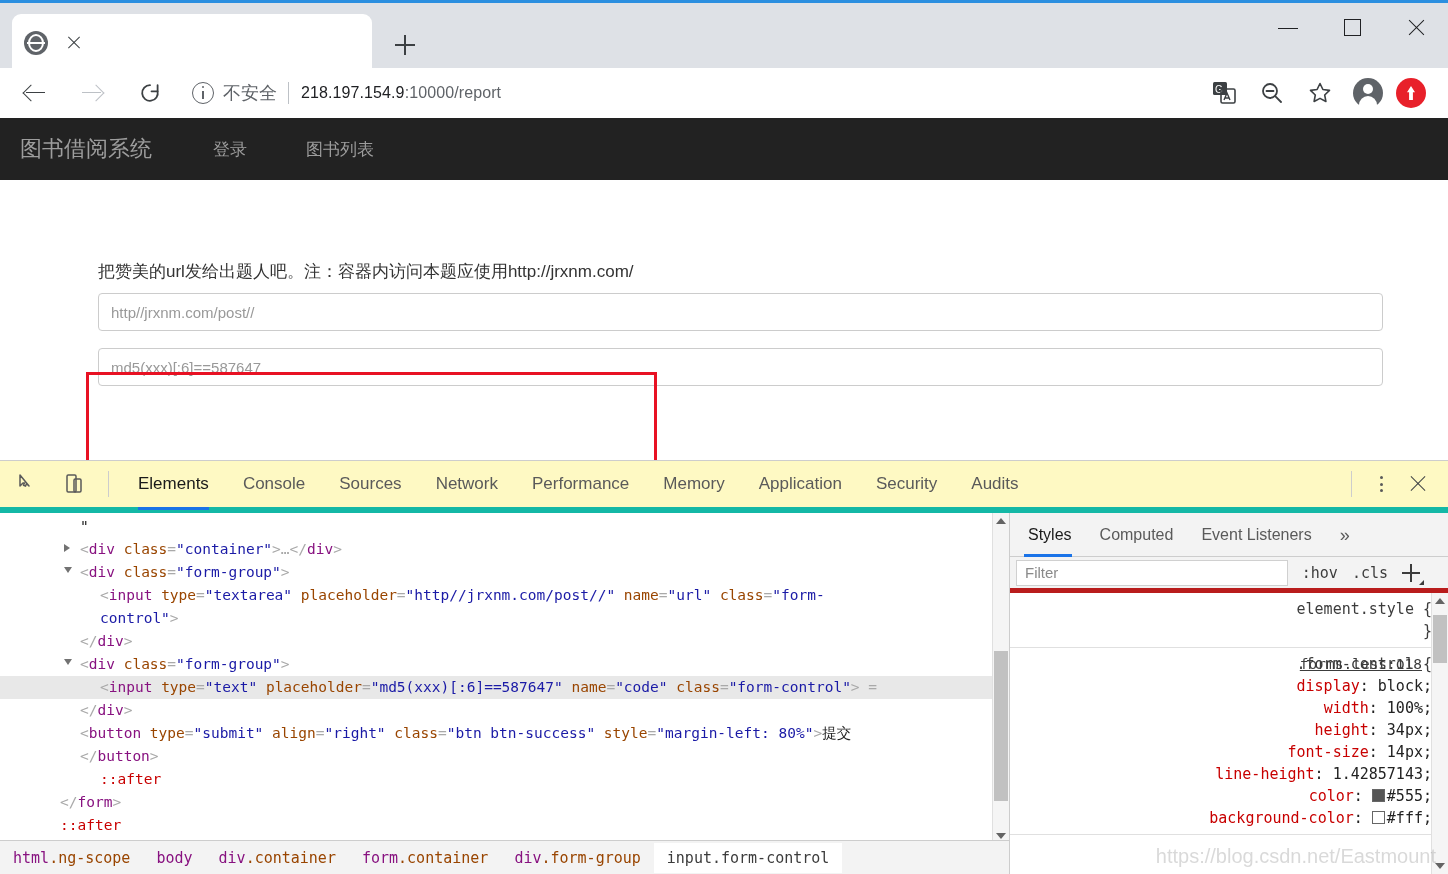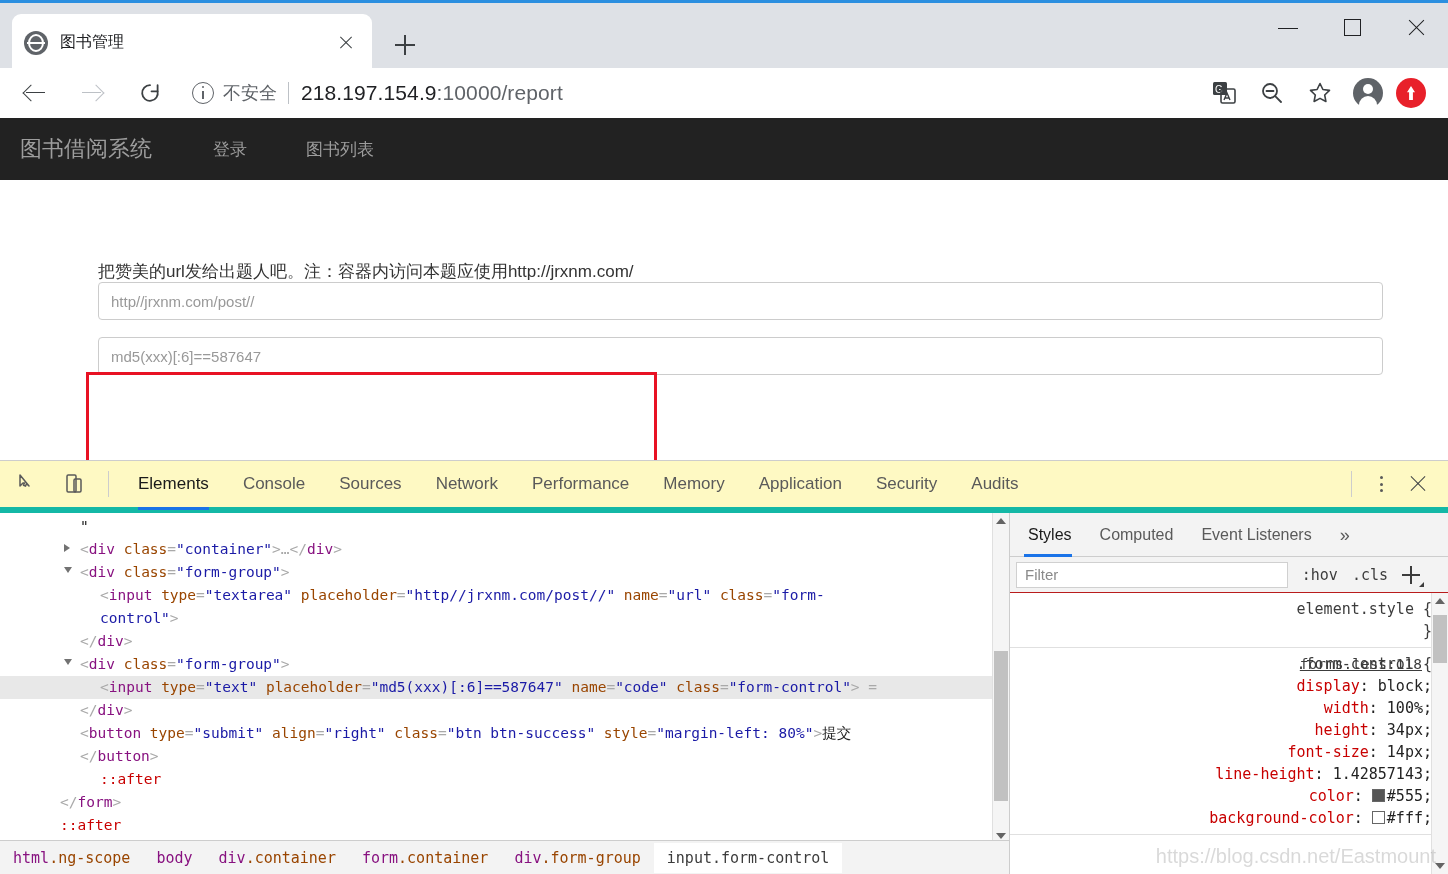--- a/index.html
+++ b/index.html
@@ -43,39 +43,39 @@
   .arrow-l:after{content:"";position:absolute;left:15px;top:18px;width:11px;height:11px;border-left:1.8px solid #3c4043;border-bottom:1.8px solid #3c4043;transform:rotate(45deg);}
   .arrow-r:before{content:"";position:absolute;left:14px;top:23px;width:19px;height:0;border-top:1.8px solid #bdc1c6;}
   .arrow-r:after{content:"";position:absolute;left:22px;top:18px;width:11px;height:11px;border-right:1.8px solid #bdc1c6;border-top:1.8px solid #bdc1c6;transform:rotate(45deg);}
   .reload svg{position:absolute;left:13px;top:13px;}
   .omnibox{flex:1;height:36px;margin:0 14px 0 8px;border-radius:18px;display:flex;align-items:center;padding-left:10px;box-sizing:border-box;}
   .info-icon{width:22px;height:22px;border:1.6px solid #5f6368;border-radius:50%;position:relative;flex:none;margin-right:9px;box-sizing:border-box;}
   .info-icon:before{content:"";position:absolute;left:8.5px;top:3px;width:2.2px;height:2.2px;border-radius:50%;background:#5f6368;}
   .info-icon:after{content:"";position:absolute;left:9px;top:7.5px;width:2px;height:8px;background:#5f6368;}
   .notsecure{font-size:18px;color:#5f6368;margin-right:11px;}
   .urlsep{width:1px;height:22px;background:#bdc1c6;margin-right:12px;}
-  .url{font-size:21px;color:#5f6368;letter-spacing:.1px;}
+  .url{font-size:16px;color:#5f6368;letter-spacing:.1px;}
   .url b{color:#202124;font-weight:400;}
   .tb-icons{display:flex;align-items:center;margin-right:12px;}
   .tbi{width:48px;height:44px;position:relative;flex:none;}
   .tbi svg{position:absolute;left:12px;top:10px;}
   .avatar{width:30px;height:30px;border-radius:50%;background:#5f6368;position:relative;margin:7px 9px;flex:none;}
   .avatar:before{content:"";position:absolute;left:10px;top:6px;width:10px;height:10px;border-radius:50%;background:#fff;}
   .avatar:after{content:"";position:absolute;left:6px;top:18px;width:18px;height:14px;border-radius:9px 9px 0 0;background:#fff;}
   .updot{width:30px;height:30px;border-radius:50%;background:#e8202a;position:relative;margin:7px 10px 7px 4px;flex:none;}
   .updot:after{content:"";position:absolute;left:11px;top:8px;width:8px;height:14px;background:#fff;clip-path:polygon(50% 0,100% 45%,74% 45%,74% 100%,26% 100%,26% 45%,0 45%);}
 
   
   .viewport{position:absolute;left:0;top:118px;width:1448px;height:342px;background:#fff;overflow:hidden;}
   .navbar{height:62px;background:#222;display:flex;align-items:center;padding-left:20px;box-sizing:border-box;gap:31px;}
   .brand{color:#9d9d9d;font-size:22px;margin-right:30px;}
   .navlink{color:#9d9d9d;font-size:17px;margin-right:28px;}
   .pagebody{padding:0;position:relative;}
   .formwrap{position:absolute;left:98px;top:82px;width:1285px;}
-  .form-label{font-size:17px;color:#333;margin-bottom:0;line-height:1.2;}
+  .form-label{font-size:17px;color:#333;margin-bottom:11px;line-height:1.2;}
   .form-control{display:block;width:100%;height:38px;box-sizing:border-box;border:1px solid #ccc;border-radius:4px;
      padding:6px 12px;font-size:15px;color:#555;background:#fff;font-family:"Liberation Sans",sans-serif;}
   .form-control::placeholder{color:#999;}
   .form-group{margin-bottom:17px;}
   .redbox{position:absolute;left:86px;top:192px;width:571px;height:132px;border:3px solid #e81123;box-sizing:border-box;pointer-events:none;}
 
   
   .devtools{position:absolute;left:0;top:460px;width:1448px;height:414px;background:#fff;border-top:1px solid #cdcdcd;box-sizing:border-box;}
   .dt-tabbar{height:52px;background:#fef9c3;border-bottom:6px solid #14b8a6;display:flex;align-items:center;box-sizing:border-box;}
   .dt-tool{width:40px;height:40px;position:relative;margin-left:8px;flex:none;}
@@ -113,21 +113,21 @@
   .sb-down{border-top:6px solid #646464;border-left:5px solid transparent;border-right:5px solid transparent;bottom:5px;}
   .sb-thumb{position:absolute;left:1px;width:14px;background:#c1c1c1;}
 
   .styles-pane{position:relative;flex:1;background:#fff;overflow:hidden;text-align:right;}
   .st-tabbar{height:44px;background:#f3f3f3;border-bottom:1px solid #cdcdcd;display:flex;align-items:center;box-sizing:border-box;}
   .st-tab{font-size:16px;color:#5a5a5a;padding:0 14px;height:44px;line-height:44px;position:relative;}
   .st-tab:first-child{padding-left:18px;}
   .st-tab.active{color:#1a1a1a;}
   .st-tab.active:after{content:"";position:absolute;left:14px;right:14px;bottom:0;height:3px;background:#1a73e8;}
   .st-tab.chev{color:#5a5a5a;font-size:18px;}
-  .st-filterbar{height:36px;background:#f3f3f3;border-bottom:1px solid #b91c1c;display:flex;align-items:center;padding:0 6px;box-sizing:border-box;}
+  .st-filterbar{height:36px;background:#f3f3f3;border-bottom:5px solid #b91c1c;display:flex;align-items:center;padding:0 6px;box-sizing:border-box;}
   .st-filter{flex:1;height:26px;background:#fff;border:1px solid #d0d0d0;box-sizing:border-box;display:flex;align-items:center;padding-left:8px;font-size:15px;color:#8a8a8a;}
   .st-toggle{font-family:"DejaVu Sans Mono","Liberation Mono",monospace;font-size:15px;color:#3c3c3c;margin-left:14px;}
   .st-plus{position:relative;width:26px;height:26px;margin-left:10px;margin-right:18px;}
   .st-plus:before{content:"";position:absolute;left:4px;top:12px;width:18px;height:2px;background:#3c3c3c;}
   .st-plus:after{content:"";position:absolute;left:12px;top:4px;width:2px;height:18px;background:#3c3c3c;}
   .st-plus .corner{position:absolute;right:0;bottom:1px;width:0;height:0;border-right:5px solid #3c3c3c;border-top:5px solid transparent;}
   .css-area{position:absolute;left:0;right:16px;top:80px;bottom:0;overflow:hidden;font-family:"DejaVu Sans Mono","Liberation Mono",monospace;font-size:15px;line-height:22px;color:#222;}
   .css-block{border-bottom:1px solid #e0e0e0;padding:5px 0 5px 10px;position:relative;}
   .css-sel{color:#3c3c3c;}
   .css-src{position:absolute;right:10px;top:5px;color:#3c3c3c;text-decoration:underline;font-size:14.5px;}
@@ -148,21 +148,20 @@
 </style>
 </head>
 <body>
 
 <div class="app">
 
   <div class="chrome">
     <div class="tabstrip">
       <div class="tab">
         <span class="favicon"></span>
-        <span class="tab-title">图书管理</span>
         <span class="tab-close"></span>
       </div>
       <div class="newtab"></div>
     </div>
     <div class="wincontrols">
       <div class="wc wc-min"></div>
       <div class="wc wc-max"></div>
       <div class="wc wc-close"></div>
     </div>
   </div>

